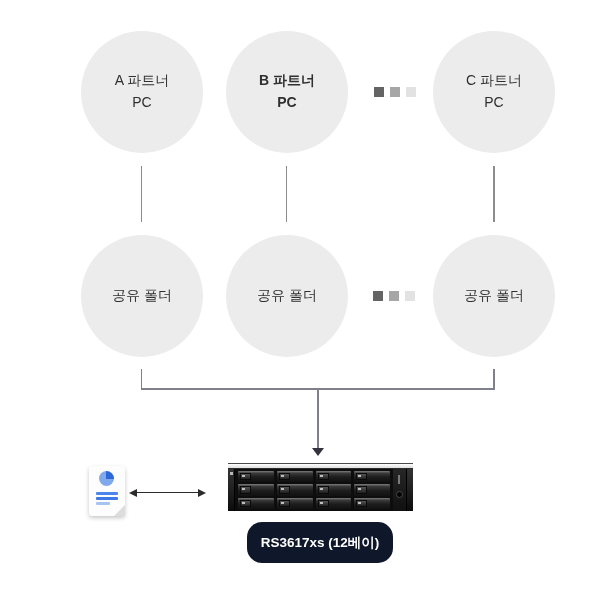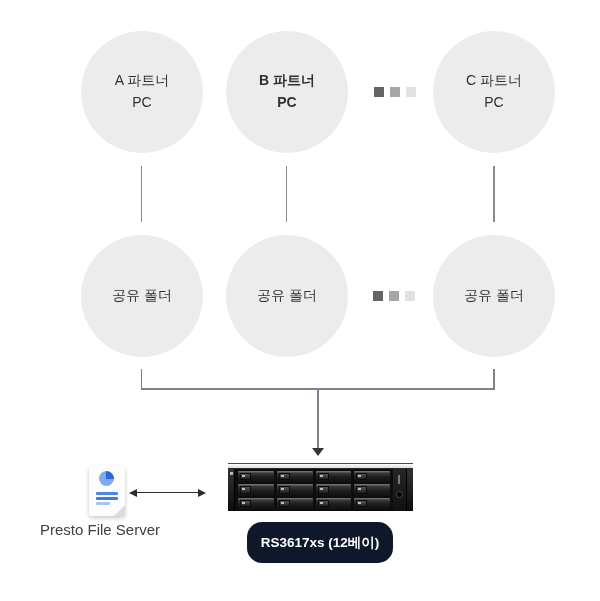--- a/index.html
+++ b/index.html
@@ -149,21 +149,20 @@
   <div class="dline"></div>
   <div class="dhead"></div>
 
   <div class="doc">
     <div class="pie"></div>
     <div class="bar bar1"></div>
     <div class="bar bar2"></div>
     <div class="bar bar3"></div>
     <div class="fold"></div>
   </div>
-  <div class="presto-label">Presto File Server</div>
 
   <div class="sync">
     <div class="ah-l"></div>
     <div class="line"></div>
     <div class="ah-r"></div>
   </div>
 
   <div class="nas">
     <div class="nas-cap"></div>
     <div class="nas-body">

